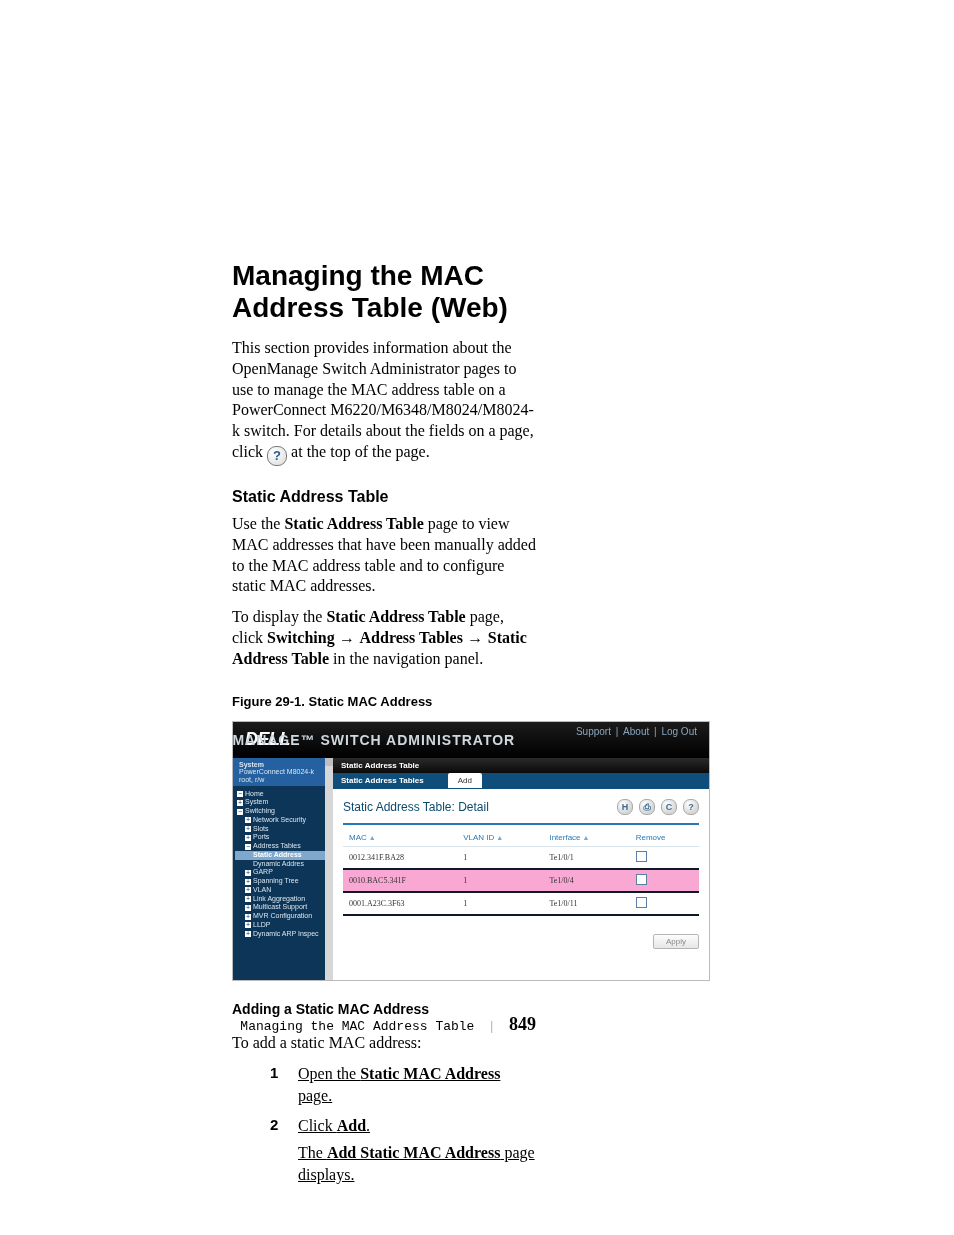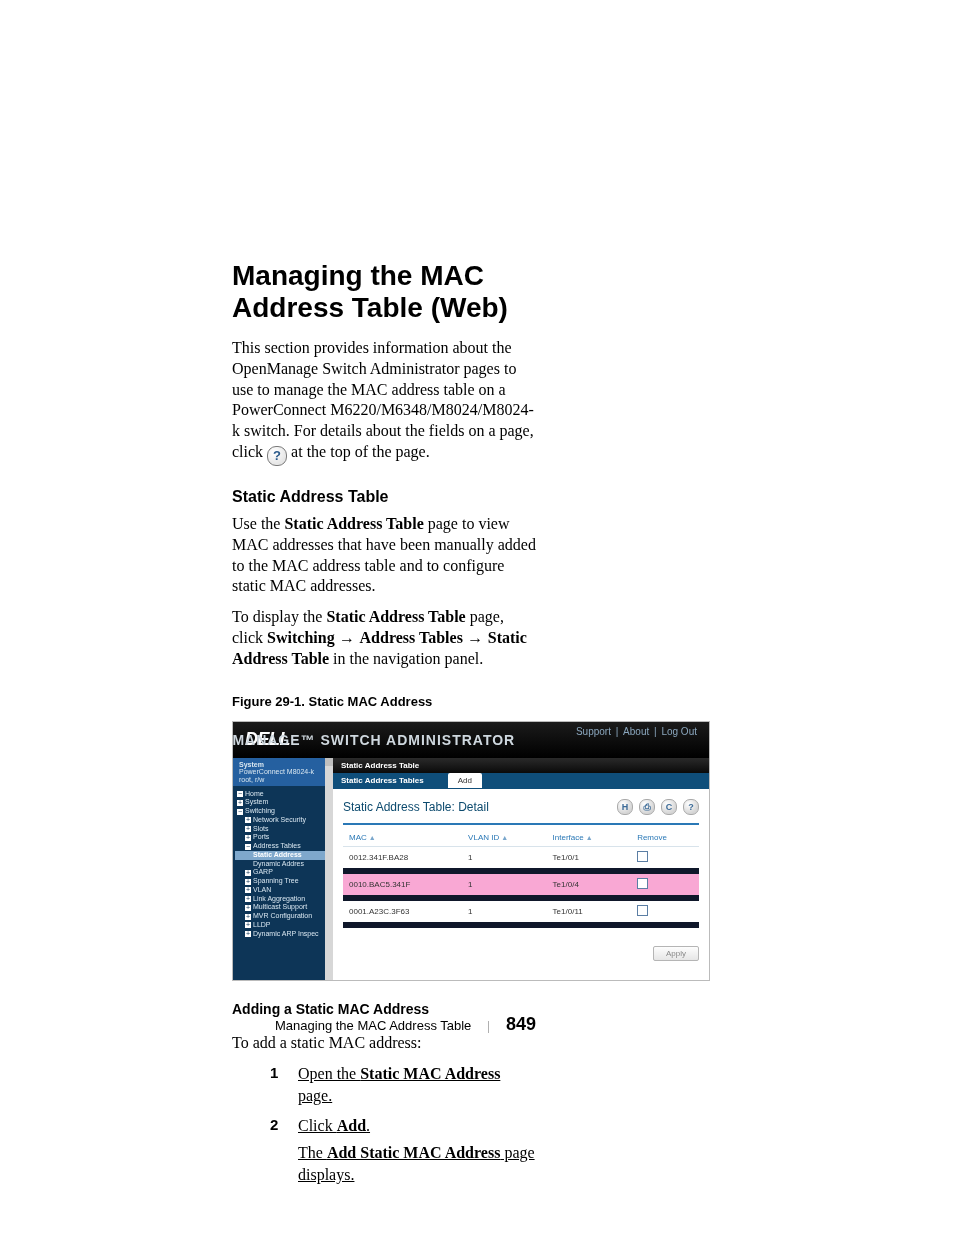--- a/index.html
+++ b/index.html
@@ -225,21 +225,22 @@
     padding: 4px 6px;
     border-bottom: 1px solid #d8e3eb;
   }
   table.mac th .sort {
     color: #7aa7cc;
     font-size: 7px;
     margin-left: 2px;
   }
   table.mac td {
     padding: 4px 6px;
-    border-bottom: 6px solid #0f172a;
+    border-bottom: 2px solid #0f172a;
+    font-family: Liberation Serif, serif;
   }
   table.mac tr.alt td { background: #f9a8d4; }
   .chk {
     width: 9px; height: 9px;
     border: 1px solid #5b7ea4;
     display: inline-block;
     background: #fff;
   }
   .apply-row {
     text-align: right;
@@ -292,25 +293,25 @@
   .footer {
     position: absolute;
     bottom: 200px;
     right: 225px;
     font-size: 13px;
     display: flex;
     align-items: baseline;
     gap: 16px;
   }
   .footer .title {
-    font-family: Liberation Sans, sans-serif;
+    font-family: Liberation Mono, monospace;
   }
   .footer .sep { color: #888; }
   .footer .pn {
-    font-family: Liberation Sans, sans-serif;
+    font-family: Liberation Serif, serif;
     font-weight: 900;
     font-size: 18px;
   }
 </style>
 </head>
 <body>
 
 <div class="page">
 
   <h1 class="doc-heading">Managing the MAC Address Table (Web)</h1>

